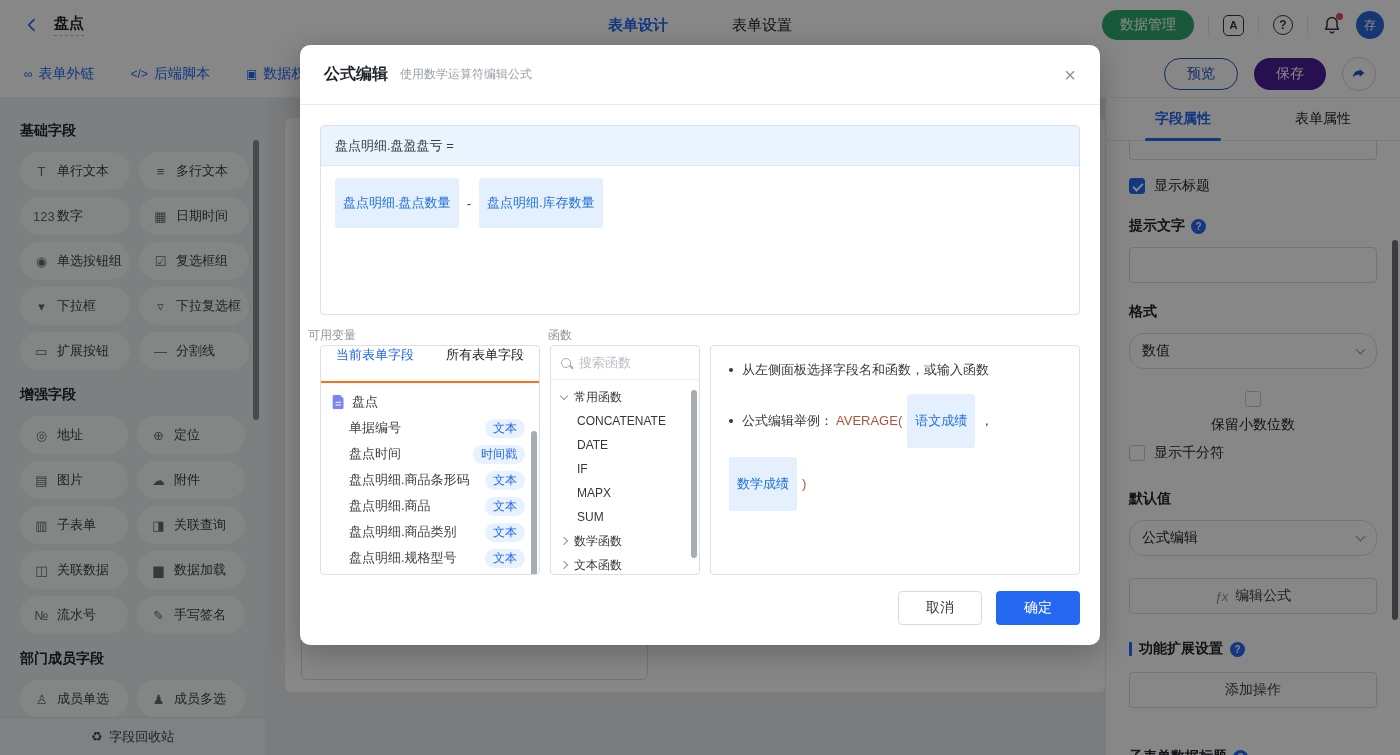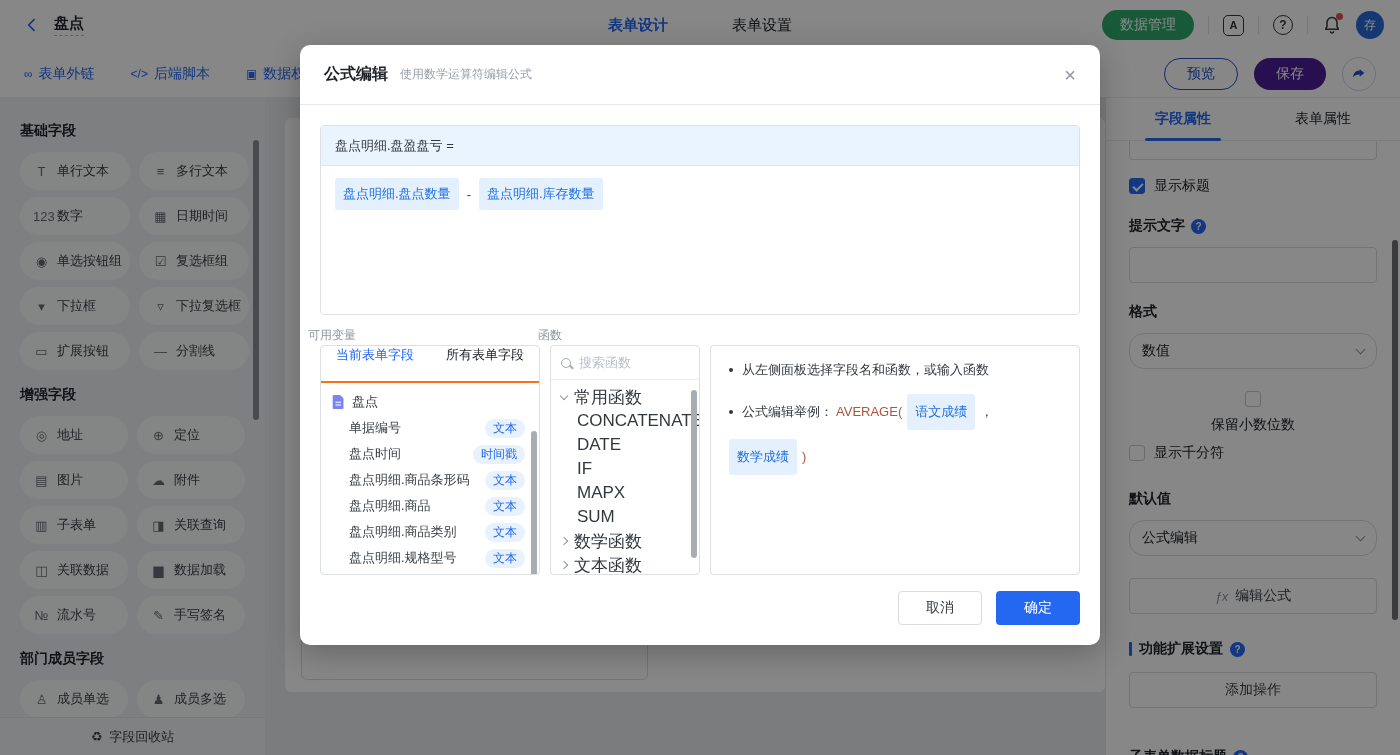--- a/index.html
+++ b/index.html
@@ -82,41 +82,41 @@
   .overlay { position:absolute; inset:0; background:rgba(0,0,0,0.47); z-index:10; }
   .modal { position:absolute; left:300px; top:45px; width:800px; height:600px; background:#fff; border-radius:10px; z-index:20; box-shadow:0 8px 30px rgba(0,0,0,0.25); }
   .m-head { height:60px; display:flex; align-items:center; padding:0 24px; border-bottom:1px solid #e7e9eb; }
   .m-title { font-size:16px; font-weight:700; color:#1f2329; }
   .m-sub { font-size:12px; color:#9aa0a8; margin-left:12px; }
   .m-close { margin-left:auto; font-size:20px; color:#8f959e; cursor:pointer; line-height:1; }
 
   .f-box { position:absolute; left:20px; top:80px; width:760px; height:190px; border:1px solid #dce0e4; border-radius:4px; overflow:hidden; }
   .f-head { height:40px; background:#e9f4fe; border-bottom:1px solid #d8e9fa; display:flex; align-items:center; padding:0 14px; font-size:13px; color:#33383e; }
   .f-body { padding:12px 14px; display:flex; align-items:center; gap:8px; flex-wrap:wrap; font-size:13px; color:#33383e; }
-  .tok-chip { background:#e4f0fd; color:#2070dd; border-radius:3px; padding:7px 8px; font-size:13px; cursor:pointer; }
+  .tok-chip { background:#e4f0fd; color:#2070dd; border-radius:3px; padding:16px 8px; font-size:13px; cursor:pointer; }
 
   .panel-lbl { position:absolute; top:282px; font-size:12px; color:#8f959e; }
   .vars-box { position:absolute; left:20px; top:300px; width:220px; height:230px; border:1px solid #dce0e4; border-radius:4px; overflow:hidden; }
   .v-tabs { height:37px; display:flex; align-items:flex-start; justify-content:space-between; padding:0 15px; border-bottom:2px solid #f97316; }
   .v-tab { font-size:13px; color:#20242a; cursor:pointer; }
   .v-tab.active { color:#2468f2; }
   .v-list { position:relative; padding:6px 0; }
   .v-root { display:flex; align-items:center; gap:7px; height:26px; padding-left:11px; font-size:13px; color:#33383e; }
   .v-row { display:flex; align-items:center; justify-content:space-between; height:26px; padding:0 14px 0 28px; font-size:13px; color:#3b4045; cursor:pointer; }
   .v-badge { background:#e8f2fe; color:#2468f2; font-size:12px; border-radius:10px; padding:1px 8px; flex:none; }
   .v-scroll { position:absolute; right:2px; top:48px; width:6px; height:150px; border-radius:3px; background:#a8adb4; }
 
   .fns-box { position:absolute; left:250px; top:300px; width:150px; height:230px; border:1px solid #dce0e4; border-radius:4px; overflow:hidden; }
   .fn-search { height:34px; border-bottom:1px solid #eceef0; display:flex; align-items:center; gap:8px; padding:0 10px; }
   .mag { width:10px; height:10px; border:1.6px solid #a6acb5; border-radius:50%; position:relative; flex:none; }
   .mag::after { content:""; position:absolute; width:5px; height:1.6px; background:#a6acb5; transform:rotate(45deg); right:-4px; bottom:-1px; }
   .fn-search input { border:none; outline:none; width:100px; font-size:13px; color:#33383e; font-family:inherit; }
   .fn-search input::placeholder { color:#b9bec6; }
   .fn-list { position:relative; padding:5px 0; }
-  .fn-row { display:flex; align-items:center; gap:7px; height:24px; padding-left:10px; font-size:17px; color:#33383e; cursor:pointer; }
+  .fn-row { display:flex; align-items:center; gap:7px; height:24px; padding-left:10px; font-size:12px; color:#33383e; cursor:pointer; }
   .fn-row .chev { width:6px; height:6px; border-right:1.5px solid #8f959e; border-bottom:1.5px solid #8f959e; flex:none; }
   .fn-row.group-open .chev { transform:rotate(45deg); margin-top:-3px; }
   .fn-row.group-closed .chev { transform:rotate(-45deg); }
   .fn-row.item { padding-left:26px; }
   .fn-scroll { position:absolute; right:2px; top:44px; width:6px; height:168px; border-radius:3px; background:#a8adb4; }
 
   .help-box { position:absolute; left:410px; top:300px; right:20px; height:230px; border:1px solid #dce0e4; border-radius:4px; padding:13px 18px; font-size:13px; color:#33383e; }
   .help-row { display:flex; align-items:center; gap:9px; margin-bottom:13px; flex-wrap:wrap; line-height:22px; }
   .bullet { width:4px; height:4px; border-radius:50%; background:#33383e; flex:none; }
   .fn-red { color:#b05339; }
@@ -390,21 +390,21 @@
     <div class="f-box">
       <div class="f-head">盘点明细.盘盈盘亏 =</div>
       <div class="f-body">
         <span class="tok-chip">盘点明细.盘点数量</span>
         <span>-</span>
         <span class="tok-chip">盘点明细.库存数量</span>
       </div>
     </div>
 
     <div class="panel-lbl" style="left:8px;">可用变量</div>
-    <div class="panel-lbl" style="left:238px;">函数</div>
+    <div class="panel-lbl" style="left:248px;">函数</div>
 
     <div class="vars-box">
       <div class="v-tabs">
 
       <span class="v-tab active">当前表单字段</span>
           <span class="v-tab">所有表单字段</span>
         </div>
       <div class="v-list">
         <div class="v-root">
           <svg width="13" height="14" viewBox="0 0 12 14">

